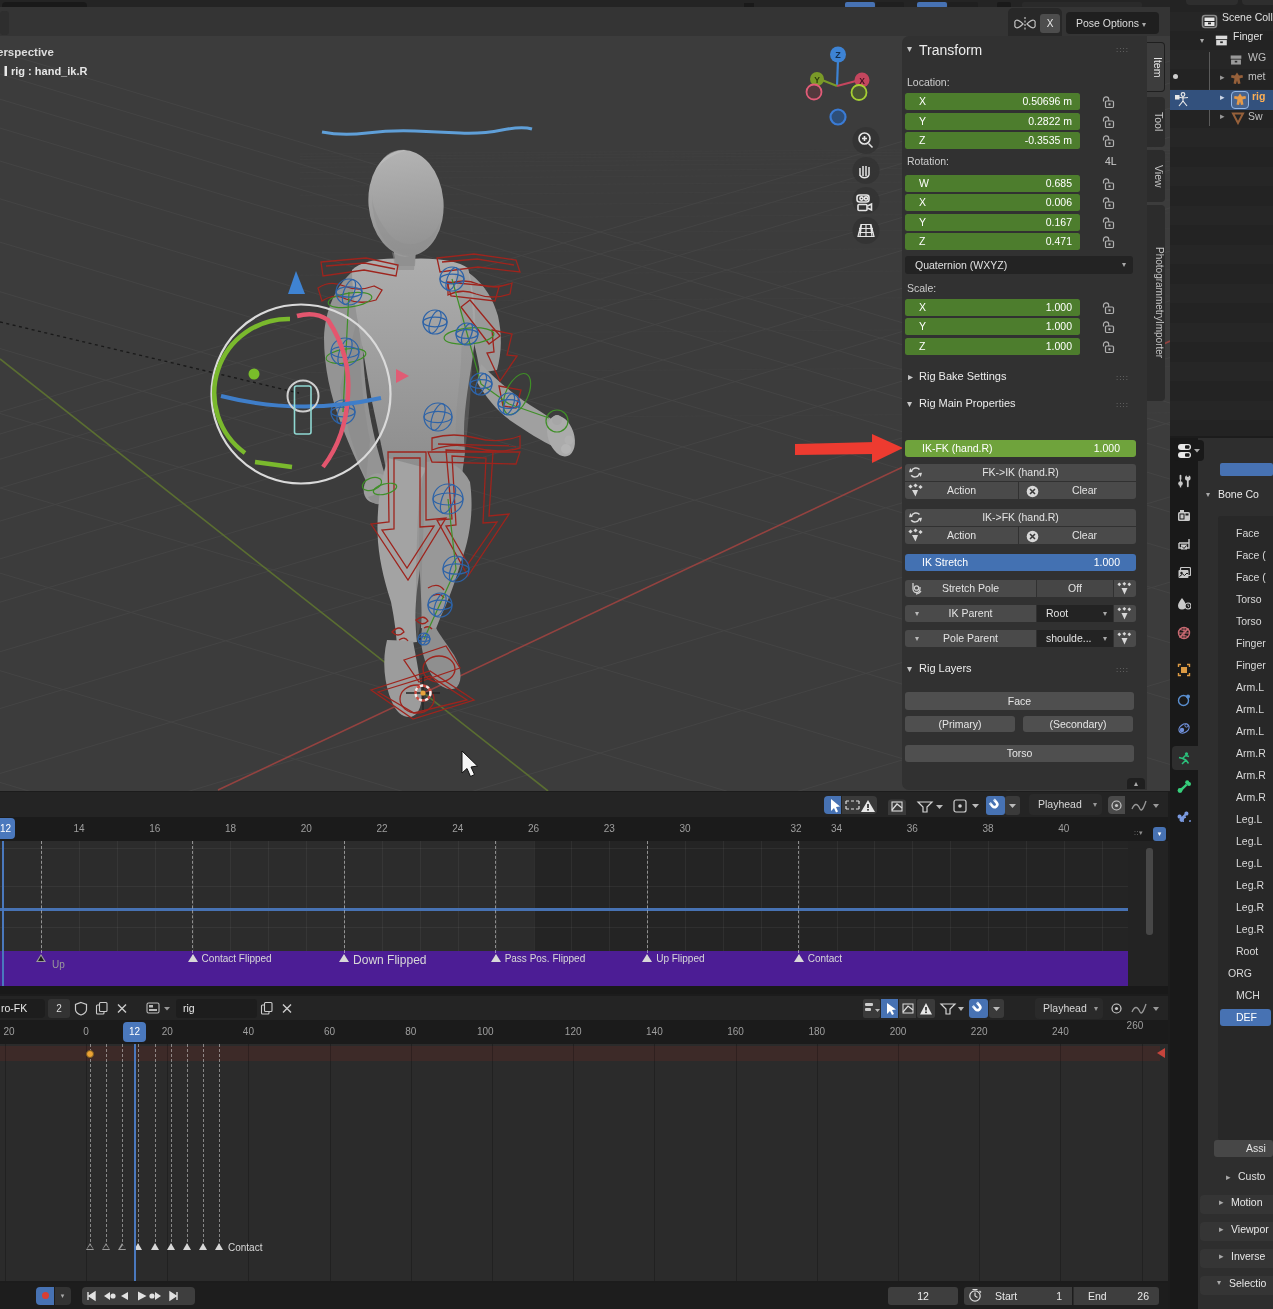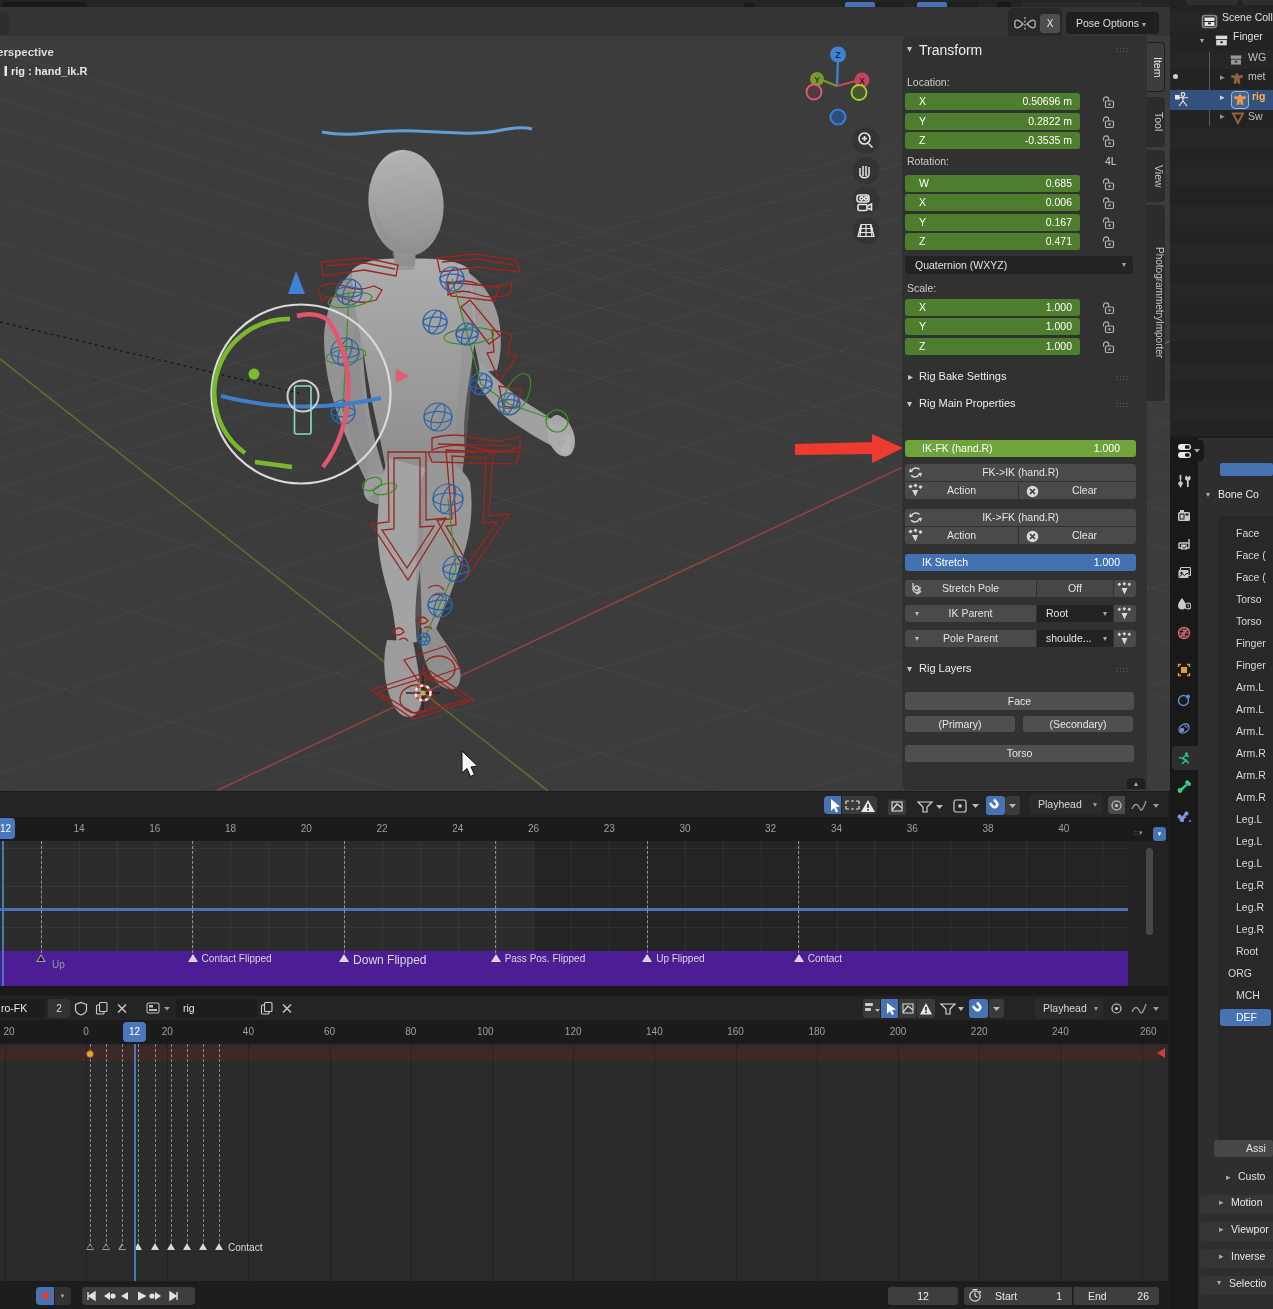--- a/index.html
+++ b/index.html
@@ -581,21 +581,21 @@
   <div class="abs" id="doperuler" style="left:0;top:25px;width:1168px;height:24px;background:#1b1b1b;color:#9f9f9f">
       <div class="abs" style="left:66.96000000000001px;top:6px;width:24px;text-align:center">14</div>
       <div class="abs" style="left:142.72px;top:6px;width:24px;text-align:center">16</div>
       <div class="abs" style="left:218.48000000000002px;top:6px;width:24px;text-align:center">18</div>
       <div class="abs" style="left:294.24px;top:6px;width:24px;text-align:center">20</div>
       <div class="abs" style="left:370px;top:6px;width:24px;text-align:center">22</div>
       <div class="abs" style="left:445.76000000000005px;top:6px;width:24px;text-align:center">24</div>
       <div class="abs" style="left:521.5200000000001px;top:6px;width:24px;text-align:center">26</div>
       <div class="abs" style="left:597.2800000000001px;top:6px;width:24px;text-align:center">23</div>
       <div class="abs" style="left:673.0400000000001px;top:6px;width:24px;text-align:center">30</div>
-      <div class="abs" style="left:765px;top:6px;width:24px;">32</div>
+      <div class="abs" style="left:784px;top:6px;width:24px;text-align:center">32</div>
       <div class="abs" style="left:824.5600000000001px;top:6px;width:24px;text-align:center">34</div>
       <div class="abs" style="left:900.3200000000002px;top:6px;width:24px;text-align:center">36</div>
       <div class="abs" style="left:976.0800000000002px;top:6px;width:24px;text-align:center">38</div>
       <div class="abs" style="left:1051.8400000000001px;top:6px;width:24px;text-align:center">40</div>
     </div>
 
   <div class="abs" id="dopegrid" style="left:0;top:49px;width:1128px;height:110px;background:#242424"></div>
   <div class="abs" style="left:0;top:49px;width:534px;height:110px;background:#2c2c2c"></div>
   <div class="abs" id="dopelines" style="left:0;top:49px;width:1128px;height:110px">
       <div class="abs" style="left:41.080000000000005px;top:0;width:1px;height:110px;background:rgba(255,255,255,0.05)"></div>
@@ -738,21 +738,21 @@
       <div class="abs" style="left:314.59999999999997px;top:6px;width:30px;text-align:center">60</div>
       <div class="abs" style="left:395.79999999999995px;top:6px;width:30px;text-align:center">80</div>
       <div class="abs" style="left:476.99999999999994px;top:6px;width:30px;text-align:left">100</div>
       <div class="abs" style="left:558.1999999999999px;top:6px;width:30px;text-align:center">120</div>
       <div class="abs" style="left:639.4px;top:6px;width:30px;text-align:center">140</div>
       <div class="abs" style="left:720.5999999999999px;top:6px;width:30px;text-align:center">160</div>
       <div class="abs" style="left:801.8px;top:6px;width:30px;text-align:center">180</div>
       <div class="abs" style="left:882.9999999999999px;top:6px;width:30px;text-align:center">200</div>
       <div class="abs" style="left:964.1999999999999px;top:6px;width:30px;text-align:center">220</div>
       <div class="abs" style="left:1045.3999999999999px;top:6px;width:30px;text-align:center">240</div>
-      <div class="abs" style="left:1126.6px;top:6px;width:30px;text-align:right">260</div>
+      <div class="abs" style="left:1126.6px;top:0;width:30px;text-align:left">260</div>
     </div>
 
   <div class="abs" style="left:0;top:50px;width:1160px;height:15px;background:#3d2a28"></div>
   <div class="abs" id="tl2grid" style="left:0;top:48px;width:1160px;height:237px">
       <div class="abs" style="left:4.800000000000011px;top:0;width:1px;height:237px;background:rgba(0,0,0,0.22)"></div>
       <div class="abs" style="left:86px;top:0;width:1px;height:237px;background:rgba(0,0,0,0.22)"></div>
       <div class="abs" style="left:167.2px;top:0;width:1px;height:237px;background:rgba(0,0,0,0.22)"></div>
       <div class="abs" style="left:248.39999999999998px;top:0;width:1px;height:237px;background:rgba(0,0,0,0.22)"></div>
       <div class="abs" style="left:329.59999999999997px;top:0;width:1px;height:237px;background:rgba(0,0,0,0.22)"></div>
       <div class="abs" style="left:410.79999999999995px;top:0;width:1px;height:237px;background:rgba(0,0,0,0.22)"></div>

